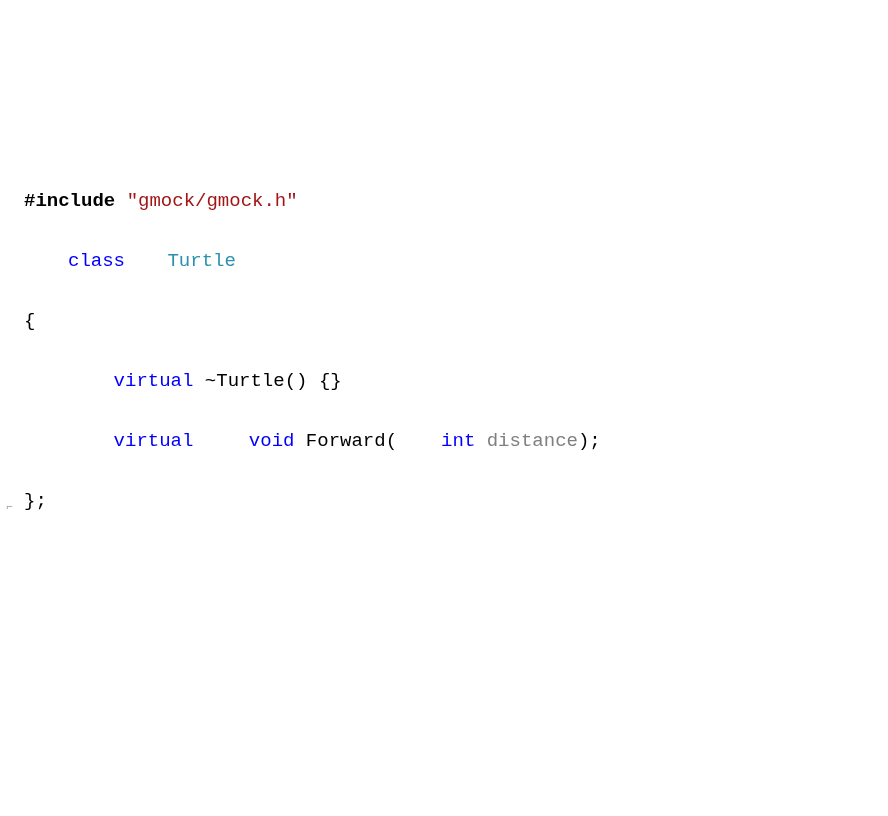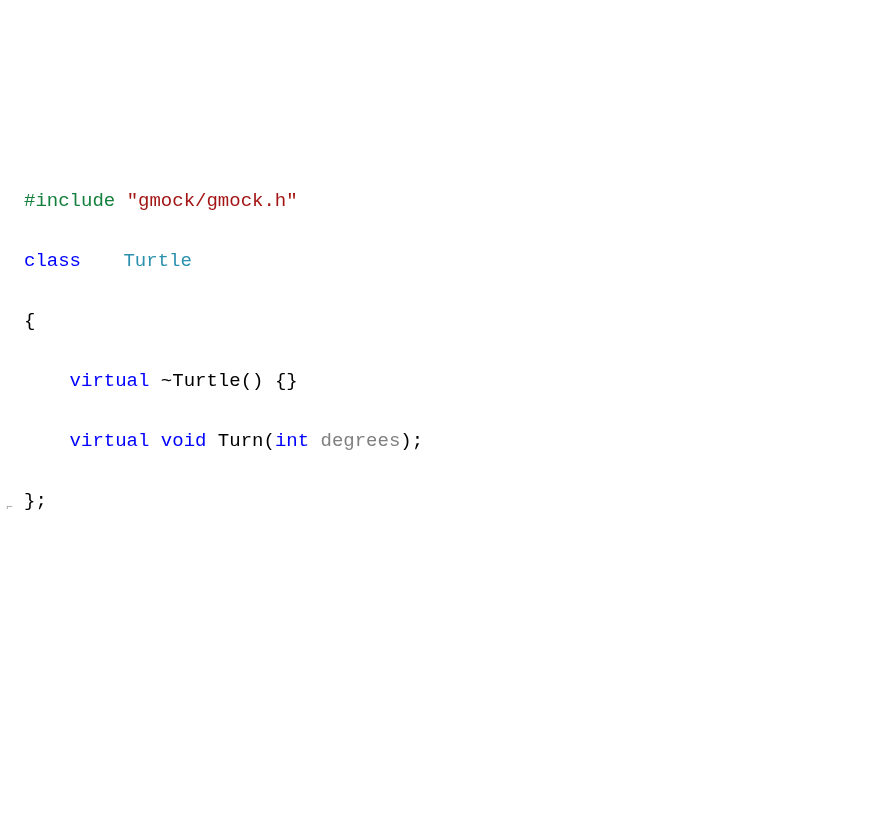--- a/index.html
+++ b/index.html
@@ -18,40 +18,40 @@
     .gutter-mark {
       position: absolute;
       left: 6px;
       color: #999;
       font-size: 11px;
       top: 372px;
     }
     .code-line {
       padding-left: 24px;
     }
-    .tok-keyword { color: #0000ff; }
+    .tok-keyword { color: #0000ff; margin-left: 44px; }
     .tok-string { color: #a31515; }
-    .tok-preproc { color: #15803d; }
+    .tok-preproc { color: #000000; font-weight: bold; }
     .tok-type { color: #2b91af; margin-left: 31px; }
     .tok-param { color: #808080; }
     .tok-punct { color: #000000; }
     .tok-ident { color: #000000; }
   </style>
 </head>
 <body>
 
 
 
 <div class="code-block">
 <span class="gutter-mark">⌐</span>
 <div class="code-line"><span class="tok-preproc">#include</span> <span class="tok-string">"gmock/gmock.h"</span></div>
 <div class="code-line"><span class="tok-keyword">class</span> <span class="tok-type">Turtle</span></div>
 <div class="code-line"><span class="tok-punct">{</span></div>
 <div class="code-line">    <span class="tok-keyword">virtual</span> <span class="tok-ident">~Turtle</span><span class="tok-punct">() {}</span></div>
-<div class="code-line">    <span class="tok-keyword">virtual</span> <span class="tok-keyword">void</span> <span class="tok-ident">Turn</span><span class="tok-punct">(</span><span class="tok-keyword">int</span> <span class="tok-param">degrees</span><span class="tok-punct">)</span><span class="tok-punct">;</span></div>
+<div class="code-line">    <span class="tok-keyword">virtual</span> <span class="tok-keyword">void</span> <span class="tok-ident">Forward</span><span class="tok-punct">(</span><span class="tok-keyword">int</span> <span class="tok-param">distance</span><span class="tok-punct">)</span><span class="tok-punct">;</span></div>
 <div class="code-line"><span class="tok-punct">};</span></div>
 <div class="code-line"> </div>
 
 
 
 
 
 
 
 </div>

